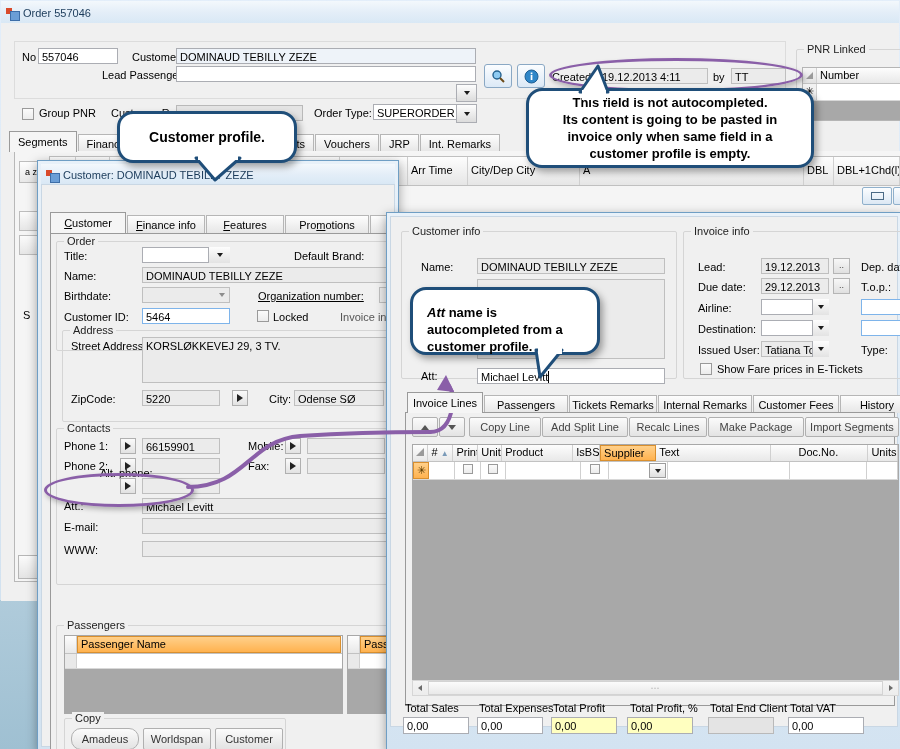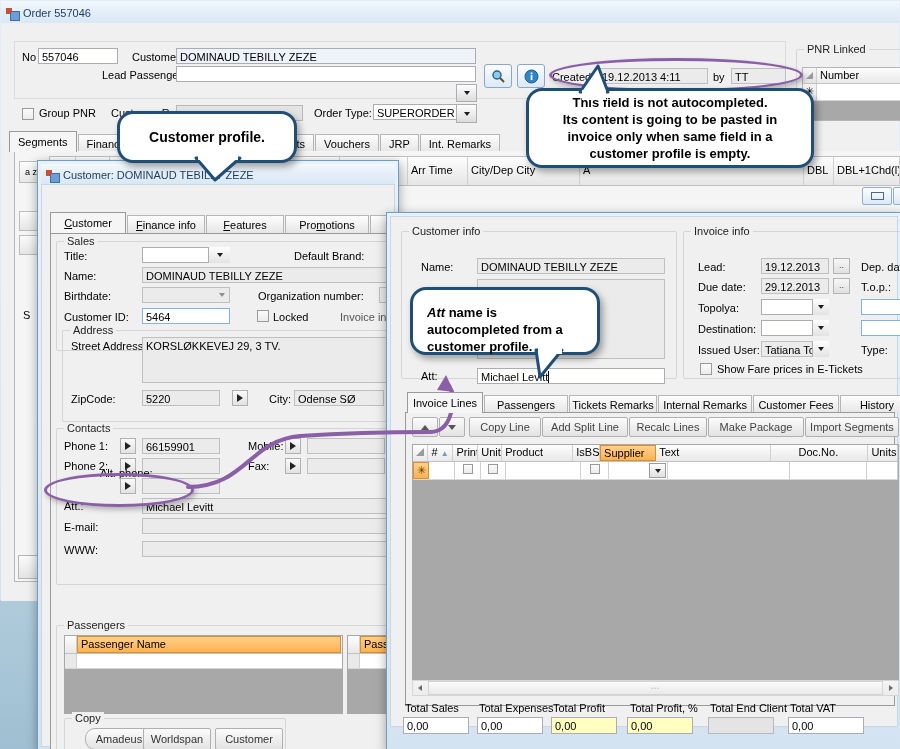--- a/index.html
+++ b/index.html
@@ -237,39 +237,39 @@
         <div class="tab" style="width:76px;">
             <span>Documents</span>
           </div>
         <div class="tab" style="width:56px;">
             <span>Info</span>
           </div>
       </div>
       <div style="position:absolute;left:8px;top:48px;width:872px;height:520px;border:1px solid #9a9a9a;background:#f0f0f0;"></div>
 
       <div class="grp" style="left:14px;top:56px;width:560px;height:108px;">
-        <span class="cap">Sales</span>
+        <span class="cap">Order</span>
       </div>
       <span class="lbl" style="position:absolute;left:22px;top:65px;">Title:</span>
       <div class="fld" style="position:absolute;left:100px;top:62px;width:88px;"></div>
       <div class="combo" style="position:absolute;left:166px;top:62px;width:22px;height:16px;">
         <div class="arw" style="width:21px;"></div>
       </div>
       <span class="lbl" style="position:absolute;left:252px;top:65px;">Default Brand:</span>
       <div class="fld" style="position:absolute;left:345px;top:62px;width:110px;"></div>
 
       <span class="lbl" style="position:absolute;left:22px;top:85px;">Name:</span>
       <div class="fld light" style="position:absolute;left:100px;top:82px;width:300px;">DOMINAUD TEBILLY ZEZE</div>
 
       <span class="lbl" style="position:absolute;left:22px;top:105px;">Birthdate:</span>
       <div class="fld light" style="position:absolute;left:100px;top:102px;width:88px;"></div>
       <div class="combo" style="position:absolute;left:170px;top:102px;width:18px;height:16px;">
         <div class="arw" style="width:17px;border:none;background:transparent;opacity:.45;"></div>
       </div>
-      <span class="lbl" style="position:absolute;left:216px;top:105px;">Organization number:</span>
+      <span class="lbl" style="position:absolute;left:216px;top:105px;text-decoration:underline;">Organization number:</span>
       <div class="fld light" style="position:absolute;left:337px;top:102px;width:110px;"></div>
 
       <span class="lbl" style="position:absolute;left:22px;top:126px;">Customer ID:</span>
       <div class="fld blueb" style="position:absolute;left:100px;top:123px;width:88px;">5464</div>
       <span class="chk" style="position:absolute;left:215px;top:125px;"></span>
       <span class="lbl" style="position:absolute;left:231px;top:126px;">Locked</span>
       <span class="lbl" style="position:absolute;left:298px;top:126px;color:#555;">Invoice in defau</span>
 
       <div class="grp" style="left:20px;top:145px;width:548px;height:90px;">
         <span class="cap">Address</span>
@@ -332,21 +332,21 @@
         </div>
         <div class="gridrow" style="height:14px;">
           <div class="gh" style="width:12px;background:#e9e9e9;"></div>
           <div class="gh" style="width:72px;background:#fff;border:none;"></div>
         </div>
       </div>
 
       <div class="grp" style="left:22px;top:533px;width:220px;height:32px;">
         <span class="cap">Copy</span>
       </div>
-      <div style="position:absolute;left:43px;top:543px;width:66px;height:20px;border:1px solid #b0b0b0;border-radius:10px;
+      <div style="position:absolute;left:29px;top:543px;width:66px;height:20px;border:1px solid #b0b0b0;border-radius:10px;
                   background:linear-gradient(to bottom,#fbfbfb,#e3e3e3);font-size:11px;display:flex;align-items:center;justify-content:center;color:#333;">Amadeus</div>
       <div style="position:absolute;left:101px;top:543px;width:66px;height:20px;border:1px solid #b0b0b0;border-radius:2px;
                   background:linear-gradient(to bottom,#fbfbfb,#e3e3e3);font-size:11px;display:flex;align-items:center;justify-content:center;color:#333;">Worldspan</div>
       <div style="position:absolute;left:173px;top:543px;width:66px;height:20px;border:1px solid #b0b0b0;border-radius:2px;
                   background:linear-gradient(to bottom,#fbfbfb,#e3e3e3);font-size:11px;display:flex;align-items:center;justify-content:center;color:#333;">Customer</div>
     </div>
   </div>
 </div>
 
 <div class="win" style="left:386px;top:212px;width:514px;height:537px;">
@@ -370,21 +370,21 @@
       <span class="lbl" style="position:absolute;left:307px;top:44px;">Lead:</span>
       <div class="fld light" style="position:absolute;left:370px;top:41px;width:68px;">19.12.2013</div>
       <div class="btndots" style="position:absolute;left:442px;top:41px;">..</div>
       <span class="lbl" style="position:absolute;left:470px;top:44px;">Dep. date</span>
 
       <span class="lbl" style="position:absolute;left:307px;top:64px;">Due date:</span>
       <div class="fld light" style="position:absolute;left:370px;top:61px;width:68px;">29.12.2013</div>
       <div class="btndots" style="position:absolute;left:442px;top:61px;">..</div>
       <span class="lbl" style="position:absolute;left:470px;top:64px;">T.o.p.:</span>
 
-      <span class="lbl" style="position:absolute;left:307px;top:85px;">Topolya:</span>
+      <span class="lbl" style="position:absolute;left:307px;top:85px;">Airline:</span>
       <div class="fld" style="position:absolute;left:370px;top:82px;width:68px;"></div>
       <div class="combo" style="position:absolute;left:421px;top:82px;width:17px;height:16px;">
         <div class="arw" style="width:16px;"></div>
       </div>
       <div class="fld blueb" style="position:absolute;left:470px;top:82px;width:42px;"></div>
 
       <span class="lbl" style="position:absolute;left:307px;top:106px;">Destination:</span>
       <div class="fld" style="position:absolute;left:370px;top:103px;width:68px;"></div>
       <div class="combo" style="position:absolute;left:421px;top:103px;width:17px;height:16px;">
         <div class="arw" style="width:16px;"></div>

